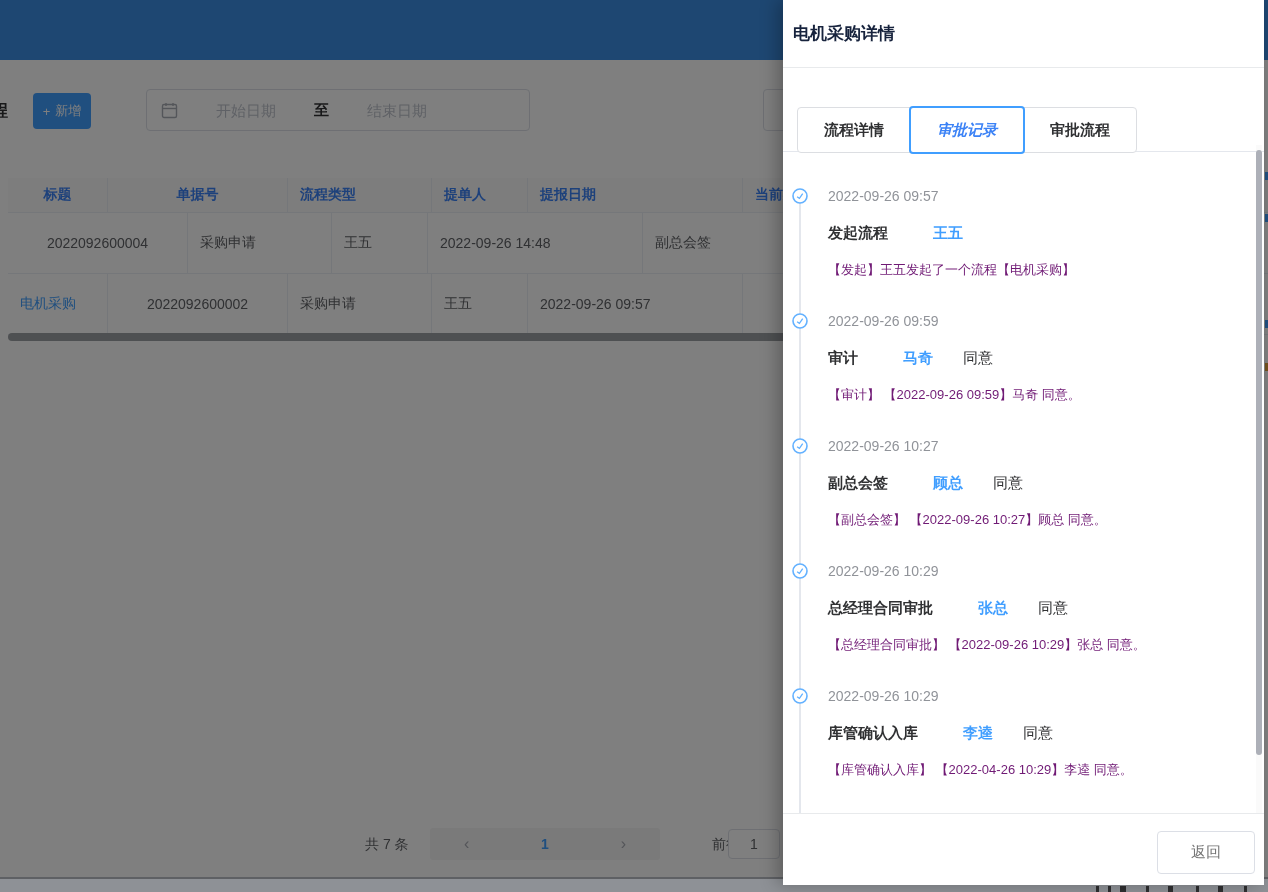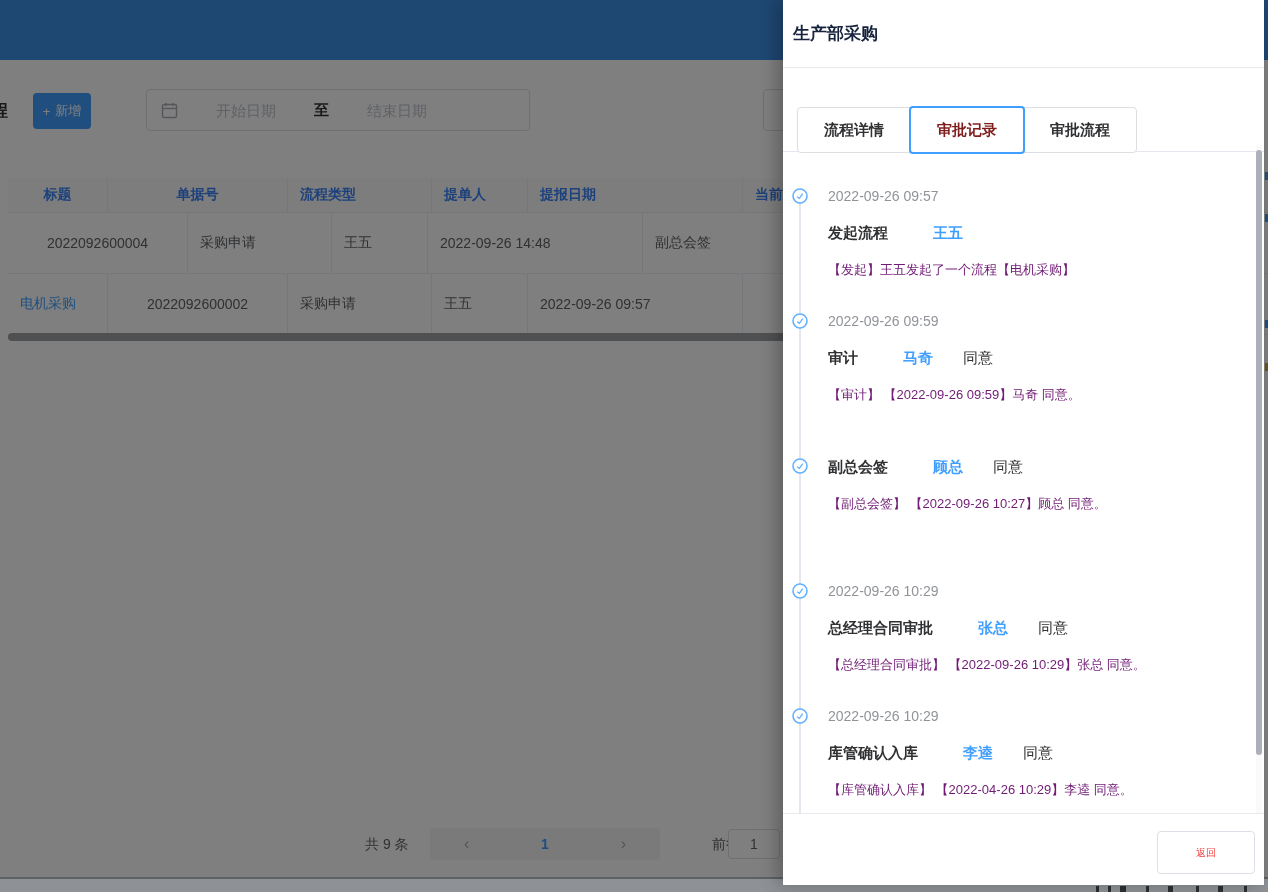--- a/index.html
+++ b/index.html
@@ -63,42 +63,42 @@
     box-shadow:-6px 0 16px rgba(0,0,0,0.25);}
   .drawer-header{position:absolute;left:0;top:0;width:100%;height:68px;border-bottom:1px solid #E8EAEC;box-sizing:border-box;}
   .drawer-title{position:absolute;left:10px;top:22px;font-size:17px;font-weight:bold;color:#17233D;}
 
   .tabs-wrap{position:absolute;left:0;top:86px;width:100%;height:45px;margin-top:21px;}
   .tabs-underline{position:absolute;left:0;top:44px;width:100%;border-bottom:1px solid #E4E7ED;}
   .tab-group{position:absolute;left:14px;top:0;display:inline-flex;border:1px solid #DCDEE2;border-radius:4px;background:#fff;}
   .tab{position:relative;height:44px;line-height:44px;padding:0 26px;font-size:15px;font-weight:bold;color:#303133;cursor:pointer;}
   .tab + .tab{border-left:1px solid #DCDEE2;}
   .tab .tab-label{position:relative;z-index:2;}
-  .tab.active{color:#7f1d1d;}
+  .tab.active{color:#3b82f6;font-style:italic;}
   .tab.active::before{content:"";position:absolute;top:-2px;bottom:-2px;left:-2px;right:-2px;
     border:2px solid #409EFF;border-radius:4px;background:#fff;z-index:1;}
 
   .timeline-scroll{position:absolute;left:0;top:145px;width:100%;height:668px;overflow:hidden;}
   .timeline{position:relative;padding:43px 0 0 0;}
   .tl-line{position:absolute;left:16px;top:51px;width:2px;height:617px;background:#E4E7ED;}
   .tl-entry{position:relative;height:125px;padding-left:45px;box-sizing:border-box;}
   .tl-node{position:absolute;left:9px;top:0;width:16px;height:16px;}
   .tl-time{font-size:14px;color:#909399;line-height:16px;}
   .tl-title-row{margin-top:20px;display:flex;align-items:baseline;}
   .tl-stage{font-size:15px;font-weight:bold;color:#303133;}
   .tl-person{font-size:15px;font-weight:bold;color:#409EFF;margin-left:45px;cursor:pointer;}
   .tl-result{font-size:15px;color:#303133;margin-left:30px;}
   .tl-desc{margin-top:18px;font-size:13px;color:#701a75;}
 
   .v-scrollbar-track{position:absolute;right:2px;top:145px;width:6px;height:668px;background:#FAFAFA;}
   .v-scrollbar-thumb{position:absolute;right:2px;top:150px;width:6px;height:605px;border-radius:3px;background:#ADB0B8;cursor:pointer;}
 
   .drawer-footer{position:absolute;left:0;top:813px;width:100%;height:72px;border-top:1px solid #E8EAEC;box-sizing:border-box;}
   .btn-back{position:absolute;right:9px;top:17px;width:96px;height:41px;background:#fff;border:1px solid #DCDFE6;border-radius:4px;
-    font-size:10px;color:#ef4444;display:flex;align-items:center;justify-content:center;cursor:pointer;}
+    font-size:15px;color:#737373;display:flex;align-items:center;justify-content:center;cursor:pointer;}
 </style>
 </head>
 <body>
 
 <div class="screen">
 
   <div class="backdrop">
     <div class="top-bar"></div>
     <span class="clipped-nav">程</span>
 
@@ -147,21 +147,21 @@
           <div class="cell c2 center">2022092600002</div>
           <div class="cell c3">采购申请</div>
           <div class="cell c4">王五</div>
           <div class="cell c5">2022-09-26 09:57</div>
           <div class="cell c6"></div>
         </div>
 
     </div>
     <div class="h-scrollbar"></div>
 
-    <span class="pag-total">共 9 条</span>
+    <span class="pag-total">共 7 条</span>
     <div class="pager">
       <span class="pg-btn">‹</span>
       <span class="pg-num">1</span>
       <span class="pg-btn">›</span>
     </div>
     <span class="goto-label">前往</span>
     <input class="goto-input" type="text" value="1" style="">
 
     <div class="sliver-mark" style="left:1265px;top:172px;background:#409EFF;"></div>
     <div class="sliver-mark" style="left:1265px;top:214px;background:#409EFF;"></div>
@@ -177,21 +177,21 @@
     <div class="strip-mark" style="left:1120px;width:6px;"></div>
     <div class="strip-mark" style="left:1146px;"></div>
     <div class="strip-mark" style="left:1168px;width:5px;"></div>
     <div class="strip-mark" style="left:1196px;"></div>
     <div class="strip-mark" style="left:1218px;width:5px;"></div>
     <div class="strip-mark" style="left:1244px;"></div>
   </div>
 
   <div class="drawer">
     <div class="drawer-header">
-      <span class="drawer-title">生产部采购</span>
+      <span class="drawer-title">电机采购详情</span>
     </div>
 
     <div class="tabs-wrap">
       <div class="tabs-underline"></div>
       <div class="tab-group">
 
           <div class="tab">
             <span class="tab-label">流程详情</span>
           </div>
 
@@ -236,20 +236,21 @@
               <span class="tl-result">同意</span>
             </div>
             <div class="tl-desc">【审计】 【2022-09-26 09:59】马奇 同意。</div>
           </div>
 
           <div class="tl-entry">
             <svg class="tl-node" viewBox="0 0 16 16">
               <circle cx="8" cy="8" r="7" fill="#ffffff" stroke="#63B1FF" stroke-width="1.6"></circle>
               <path d="M5 8.3 L7.1 10.2 L11 6.1" stroke="#63B1FF" stroke-width="1.3" fill="none" transform="rotate(-8 8 8)"></path>
             </svg>
+            <div class="tl-time">2022-09-26 10:27</div>
             <div class="tl-title-row">
               <span class="tl-stage">副总会签</span>
               <span class="tl-person">顾总</span>
               <span class="tl-result">同意</span>
             </div>
             <div class="tl-desc">【副总会签】 【2022-09-26 10:27】顾总 同意。</div>
           </div>
 
           <div class="tl-entry">
             <svg class="tl-node" viewBox="0 0 16 16">

